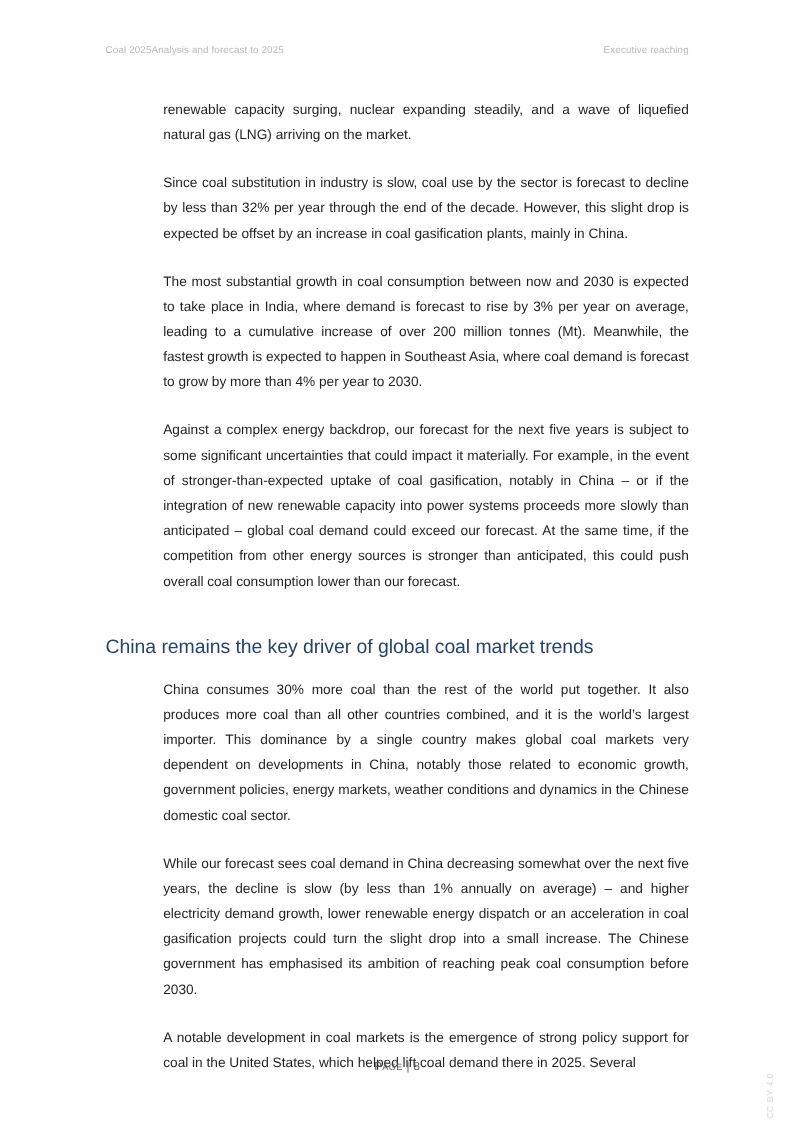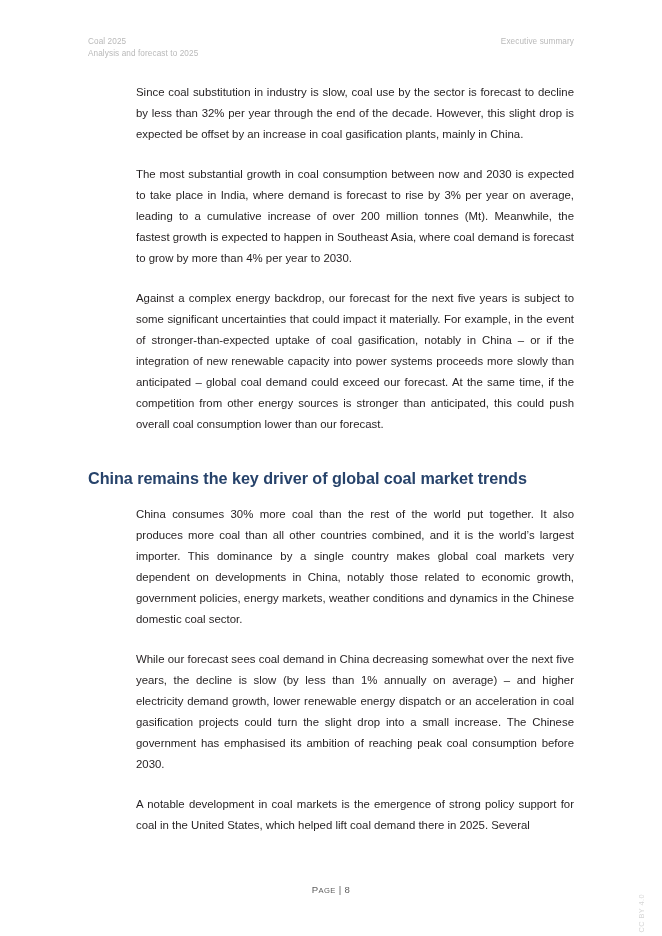--- a/index.html
+++ b/index.html
@@ -28,21 +28,21 @@
     justify-content: space-between;
     align-items: flex-start;
     font-size: 8.2px;
     line-height: 12.4px;
     color: #b9b9b9;
     letter-spacing: 0.1px;
   }
 
   .doc-header-left {
     display: flex;
-    flex-direction: column;
+    flex-direction: row;
   }
 
   .doc-header-right {
     text-align: right;
     white-space: nowrap;
   }
 
   
   .content {
     position: absolute;
@@ -64,21 +64,21 @@
 
   p.body-para:last-child {
     margin-bottom: 0;
   }
 
   h2.section-heading {
     margin: 0 0 14px 0;
     padding: 0;
     font-size: 16.2px;
     line-height: 22.5px;
-    font-weight: bold;
+    font-weight: normal;
     color: #27436b;
     letter-spacing: -0.05px;
     text-align: left;
   }
 
   .heading-block {
     padding-top: 13px;
   }
 
   
@@ -117,24 +117,25 @@
 </head>
 <body>
 
 <div class="page">
 
   <div class="doc-header">
     <div class="doc-header-left">
       <span>Coal 2025</span>
       <span>Analysis and forecast to 2025</span>
     </div>
-    <div class="doc-header-right">Executive summary</div>
+    <div class="doc-header-right">Executive reaching</div>
   </div>
 
   <div class="content">
+    <p class="body-para">renewable capacity surging, nuclear expanding steadily, and a wave of liquefied natural gas (LNG) arriving on the market.</p>
 
     <p class="body-para">Since coal substitution in industry is slow, coal use by the sector is forecast to decline by less than 32% per year through the end of the decade. However, this slight drop is expected be offset by an increase in coal gasification plants, mainly in China.</p>
 
     <p class="body-para">The most substantial growth in coal consumption between now and 2030 is expected to take place in India, where demand is forecast to rise by 3% per year on average, leading to a cumulative increase of over 200 million tonnes (Mt). Meanwhile, the fastest growth is expected to happen in Southeast Asia, where coal demand is forecast to grow by more than 4% per year to 2030.</p>
 
     <p class="body-para">Against a complex energy backdrop, our forecast for the next five years is subject to some significant uncertainties that could impact it materially. For example, in the event of stronger-than-expected uptake of coal gasification, notably in China – or if the integration of new renewable capacity into power systems proceeds more slowly than anticipated – global coal demand could exceed our forecast. At the same time, if the competition from other energy sources is stronger than anticipated, this could push overall coal consumption lower than our forecast.</p>
 
     <div class="heading-block">
       <h2 class="section-heading">China remains the key driver of global coal market trends</h2>
     </div>

